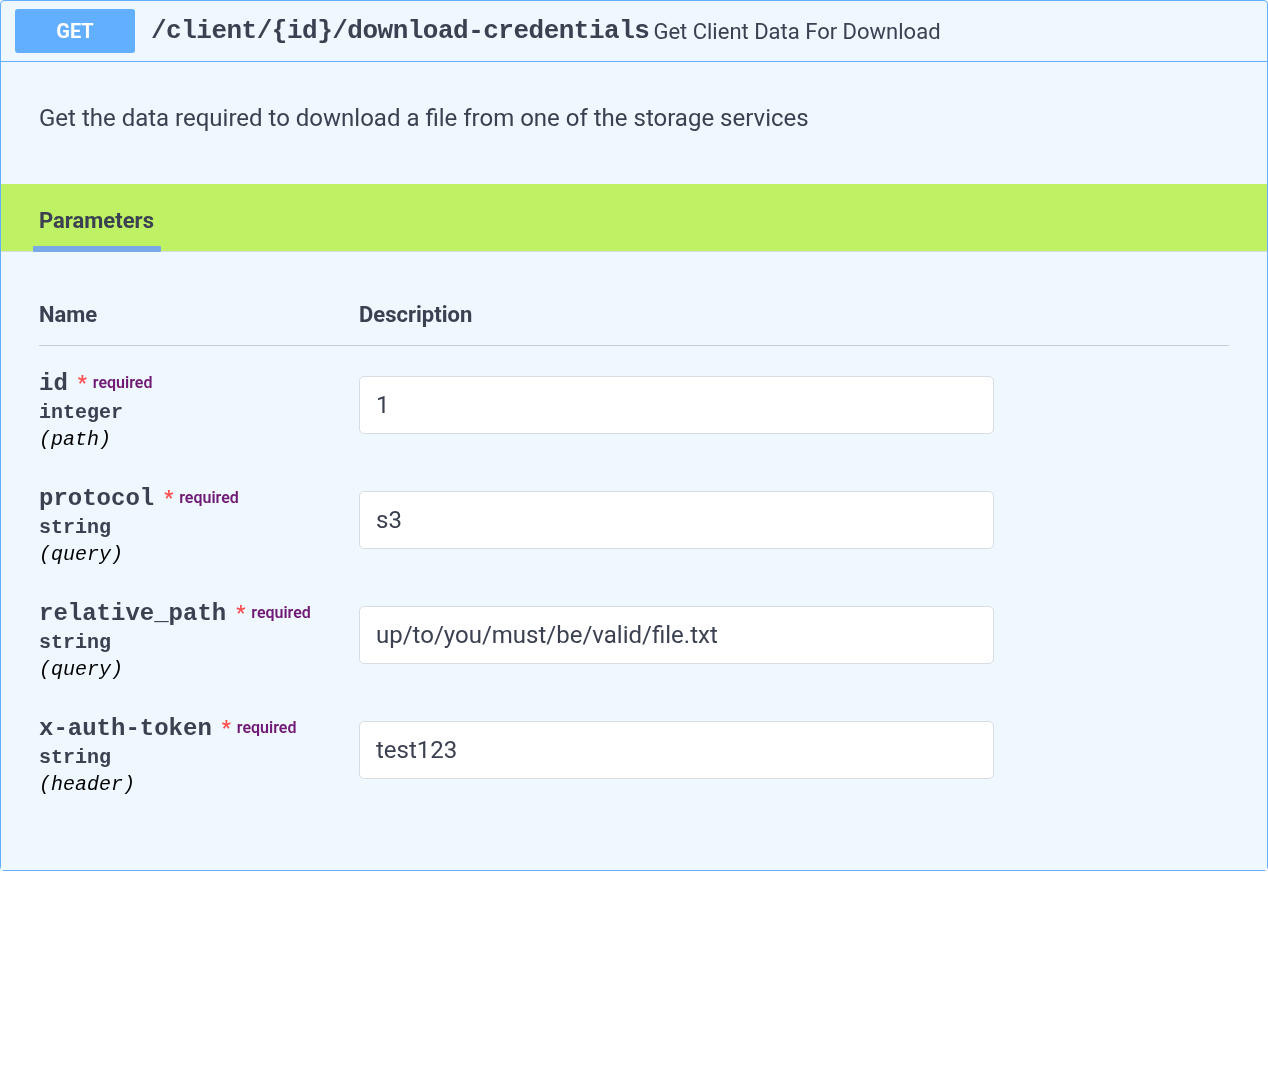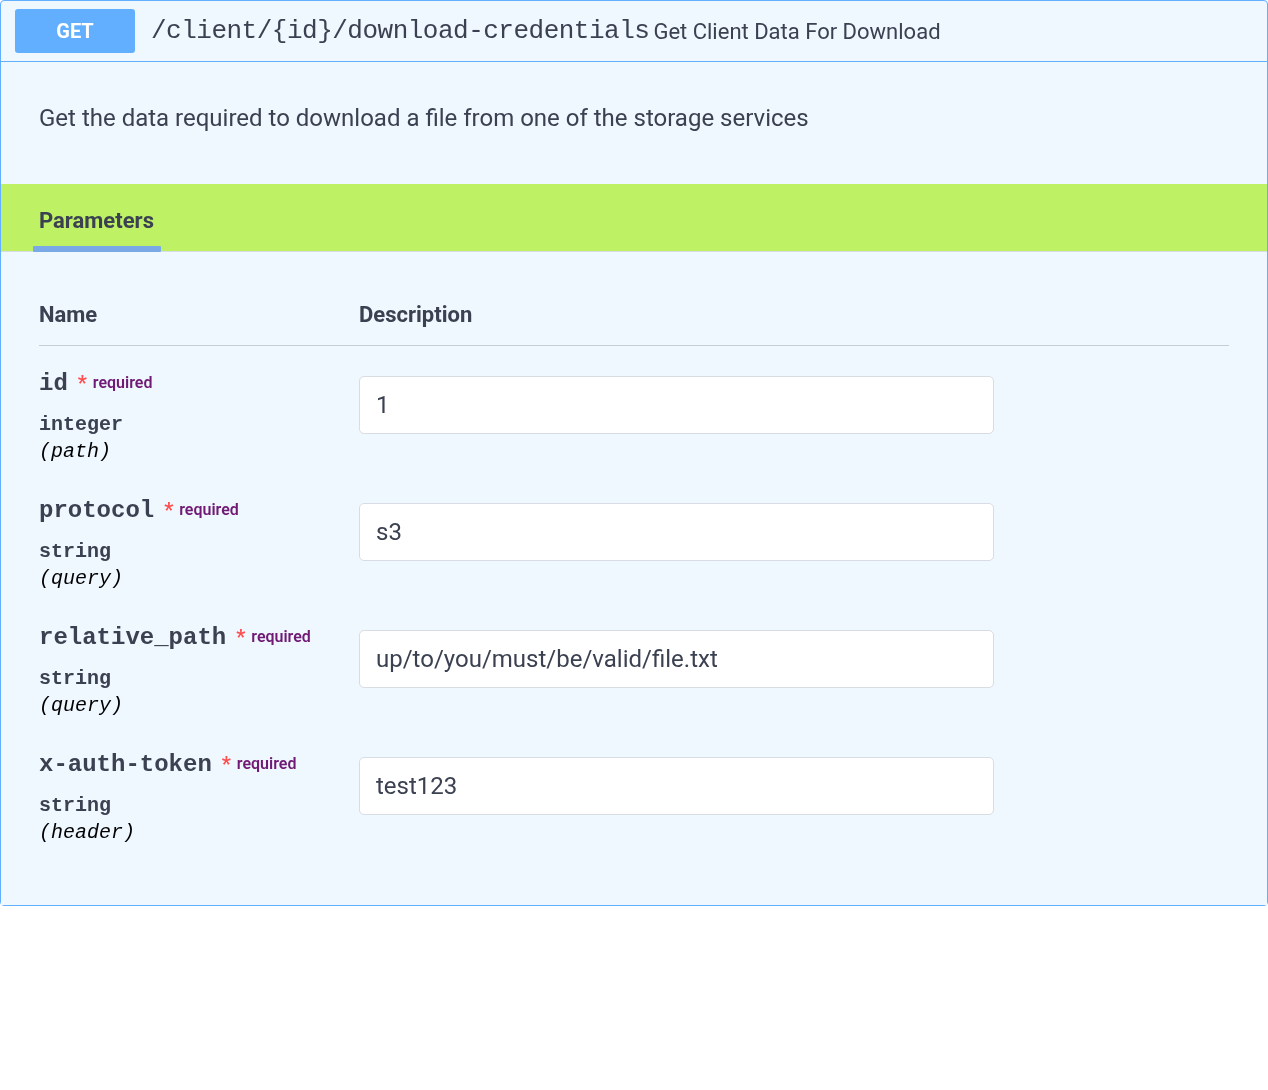--- a/index.html
+++ b/index.html
@@ -31,21 +31,21 @@
       font-weight: 700;
       font-size: 20px;
       padding: 10px 0;
       min-width: 120px;
       text-align: center;
       border-radius: 3px;
       font-family: -apple-system, BlinkMacSystemFont, "Segoe UI", Roboto, sans-serif;
     }
     .summary-path {
       font-family: "SFMono-Regular", Consolas, "Liberation Mono", Menlo, monospace;
-      font-weight: 400;
+      font-weight: 700;
       font-size: 26px;
       color: #3b4151;
       margin-left: 16px;
       letter-spacing: -0.5px;
     }
     .summary-desc {
       font-size: 22px;
       color: #3b4151;
       margin-left: 4px;
       font-weight: 400;
@@ -78,21 +78,21 @@
       content: "";
       position: absolute;
       left: 32px;
       bottom: -1px;
       width: 128px;
       height: 6px;
       background: #7aa9e8;
       border-radius: 1px;
     }
     .params-section {
-      padding: 38px 38px 51px 38px;
+      padding: 38px 38px 64px 38px;
     }
     .params-table {
       width: 100%;
       border-collapse: collapse;
     }
     .params-table thead th {
       text-align: left;
       font-size: 22px;
       font-weight: 700;
       color: #3b4151;
@@ -128,21 +128,21 @@
       font-weight: 600;
       margin-left: 2px;
       position: relative;
       top: -2px;
     }
     .param-type {
       font-family: "SFMono-Regular", Consolas, "Liberation Mono", Menlo, monospace;
       font-size: 20px;
       font-weight: 700;
       color: #3b4151;
-      margin-top: 16px;
+      margin-top: 4px;
     }
     .param-in {
       font-family: "SFMono-Regular", Consolas, "Liberation Mono", Menlo, monospace;
       font-size: 20px;
       font-weight: 400;
       font-style: italic;
       color: #000000;
       margin-top: 4px;
     }
     .param-input {

